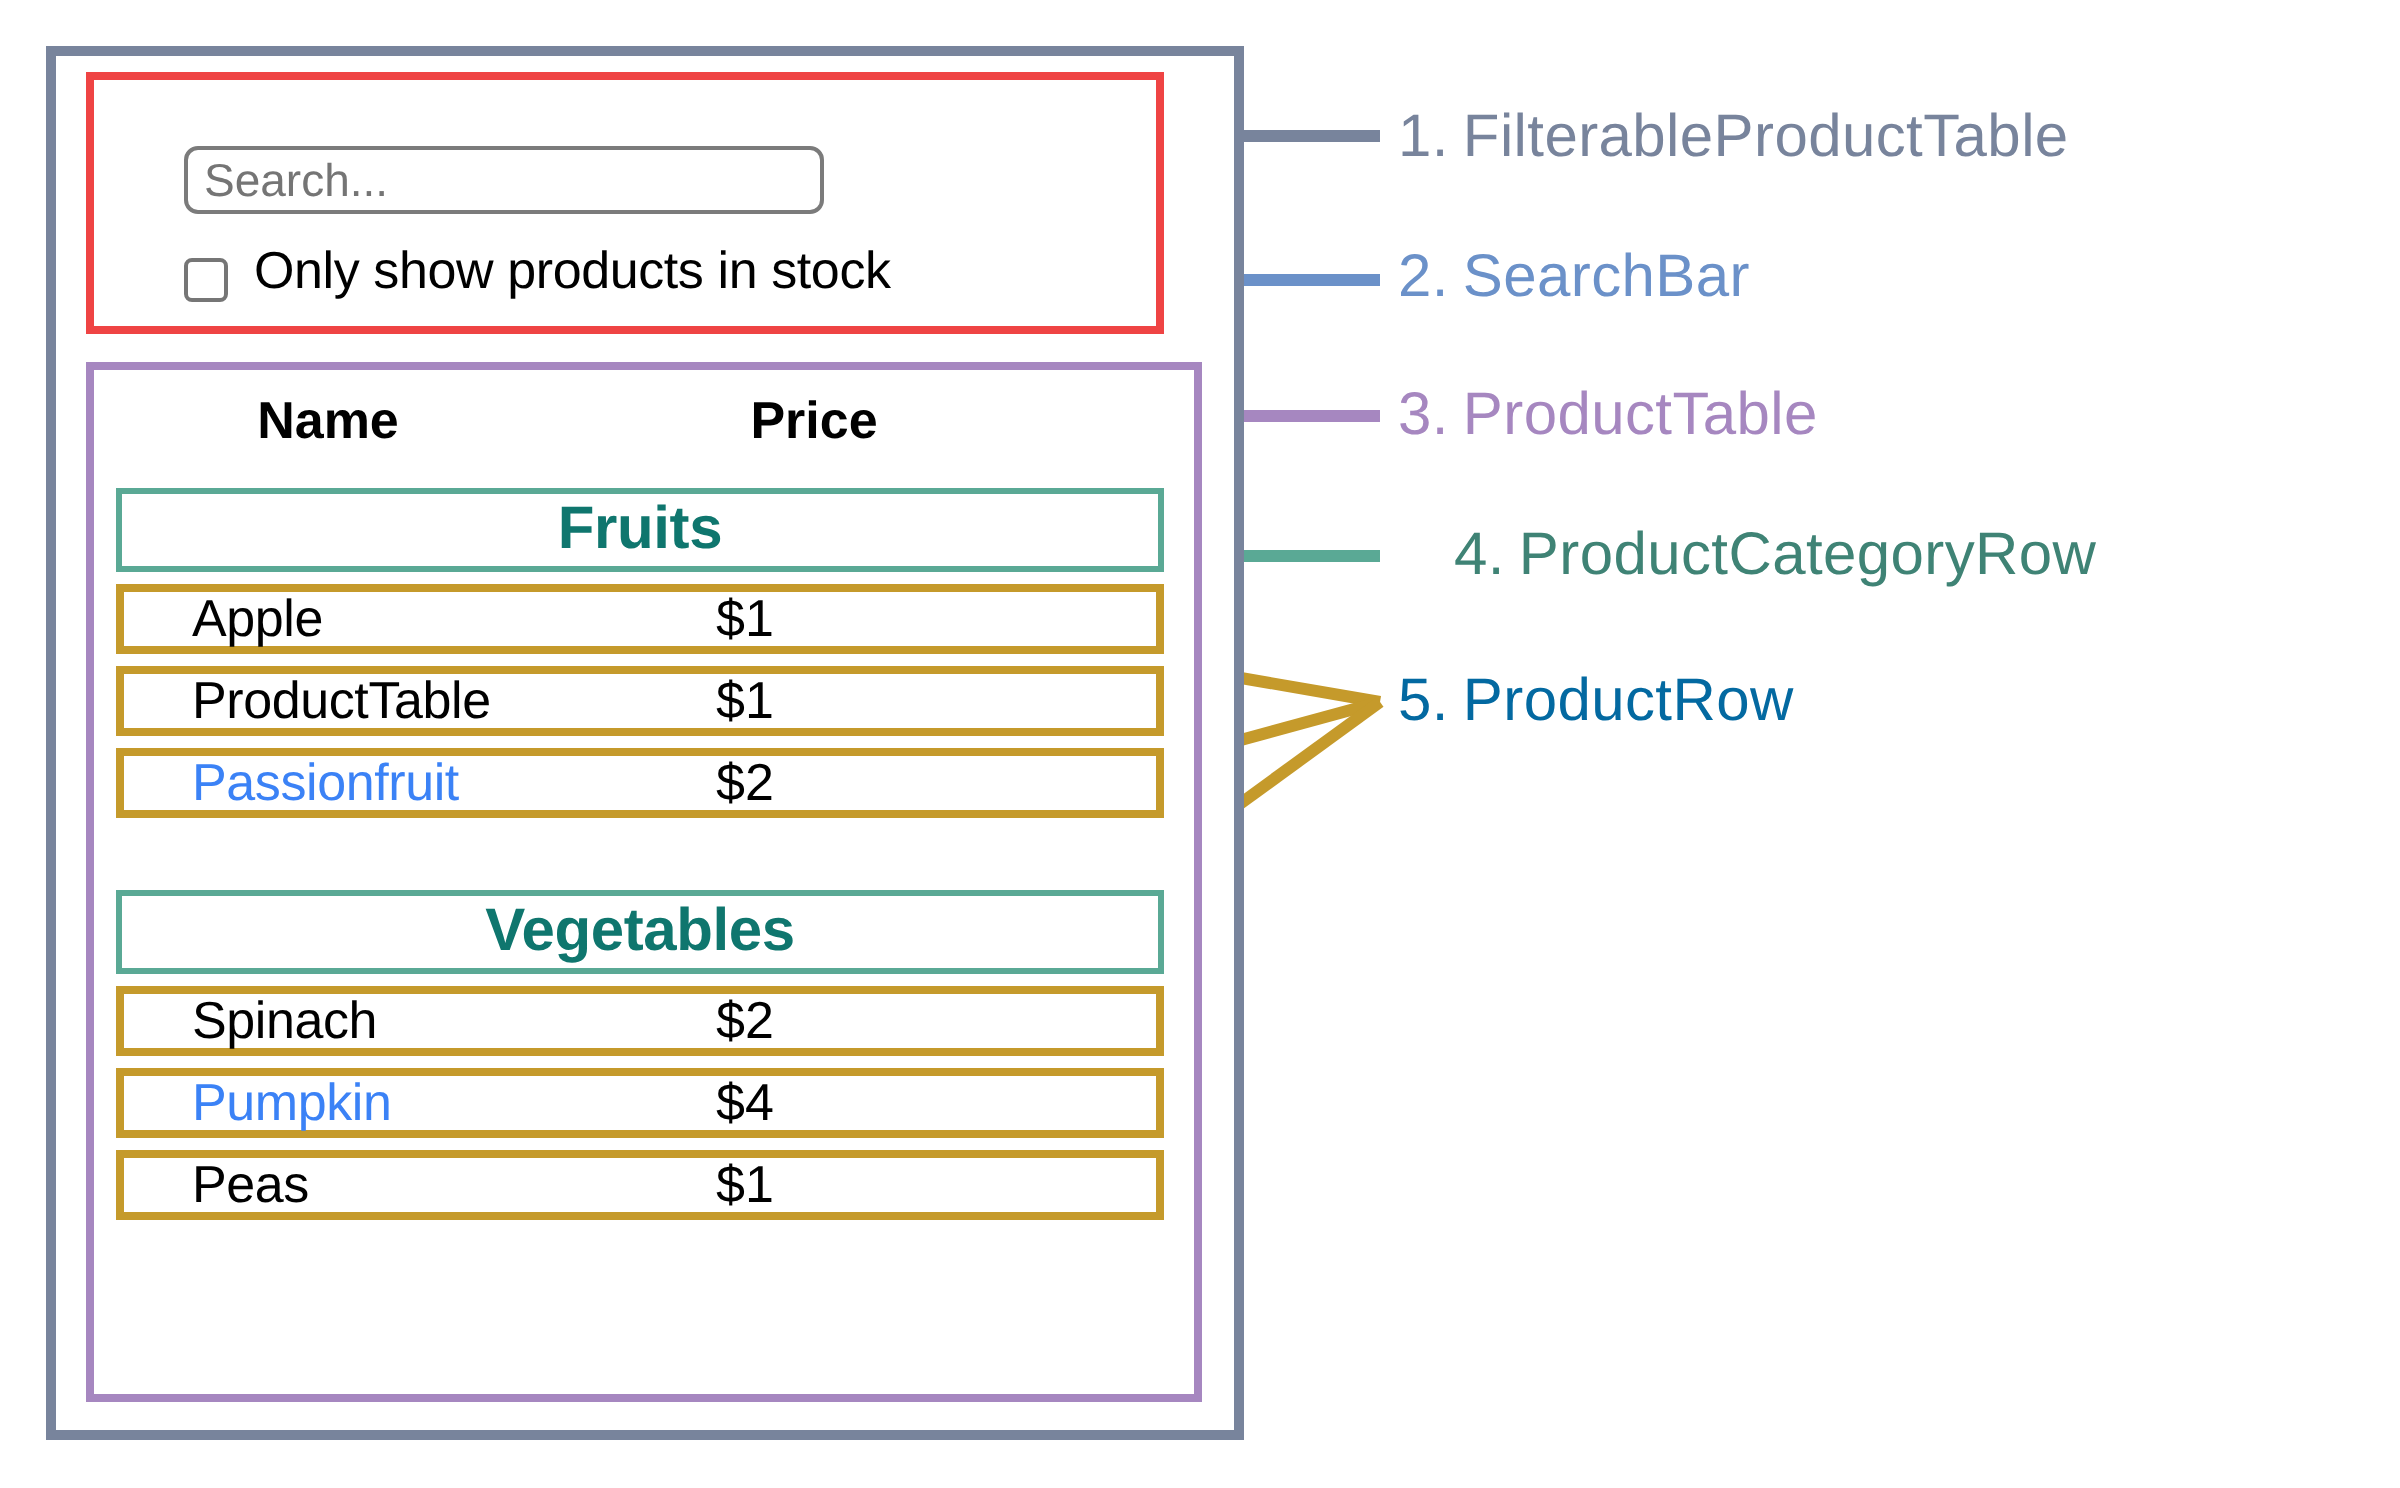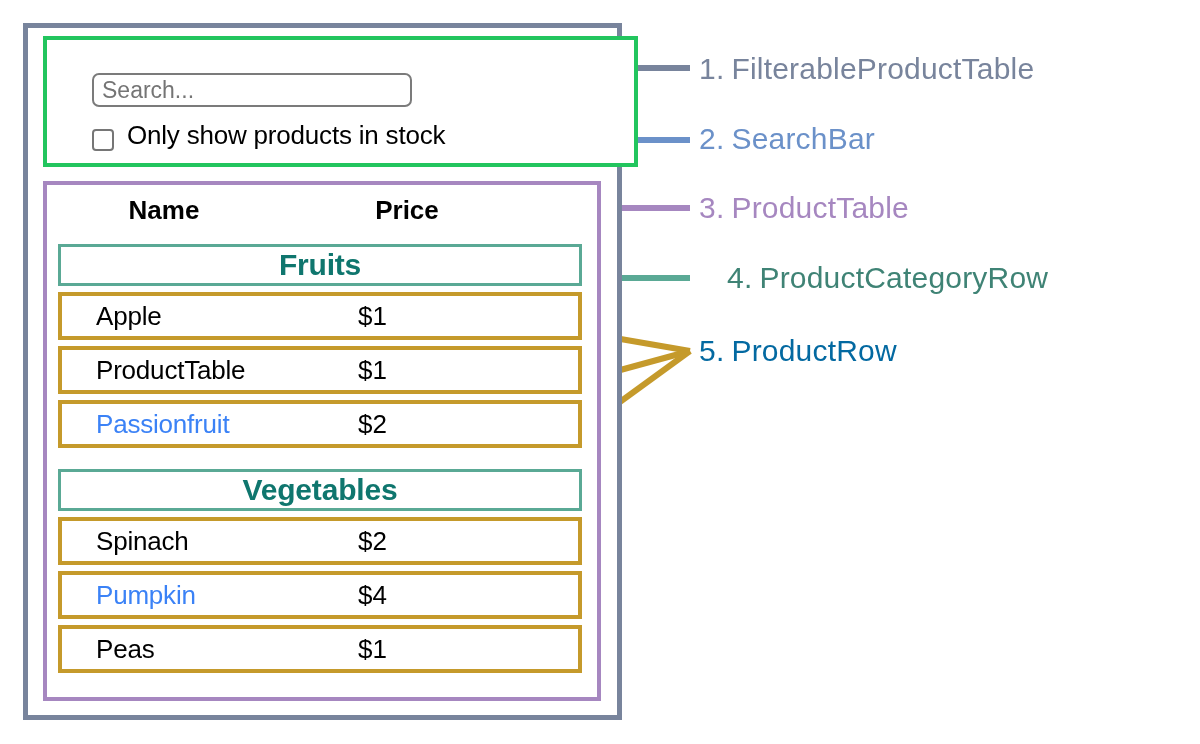--- a/index.html
+++ b/index.html
@@ -42,24 +42,24 @@
     box-sizing: border-box;
     border: 5px solid #78849c;
     background: #ffffff;
   }
 
   
   .search-bar {
     position: absolute;
     left: 43px;
     top: 36px;
-    width: 595px;
+    width: 539px;
     height: 131px;
     box-sizing: border-box;
-    border: 4px solid #22c55e;
+    border: 4px solid #ef4444;
     background: #ffffff;
   }
   .search-input {
     position: absolute;
     left: 45px;
     top: 33px;
     width: 320px;
     height: 34px;
     box-sizing: border-box;
     border: 2px solid #7b7b7b;
@@ -153,26 +153,26 @@
     align-items: center;
     justify-content: center;
     margin-bottom: 6px;
   }
   .category-label {
     font-size: 30px;
     font-weight: bold;
     color: #0f766e;
     letter-spacing: -0.2px;
   }
-  .category-row.second { margin-top: 21px; }
+  .category-row.second { margin-top: 36px; }
 
   .product-row {
     box-sizing: border-box;
     width: 524px;
-    height: 48px;
+    height: 35px;
     border: 4px solid #c59a2b;
     background: #ffffff;
     display: flex;
     align-items: center;
     margin-bottom: 6px;
     position: relative;
   }
   .product-row:last-child { margin-bottom: 11px; }
   .cell-name {
     position: absolute;

